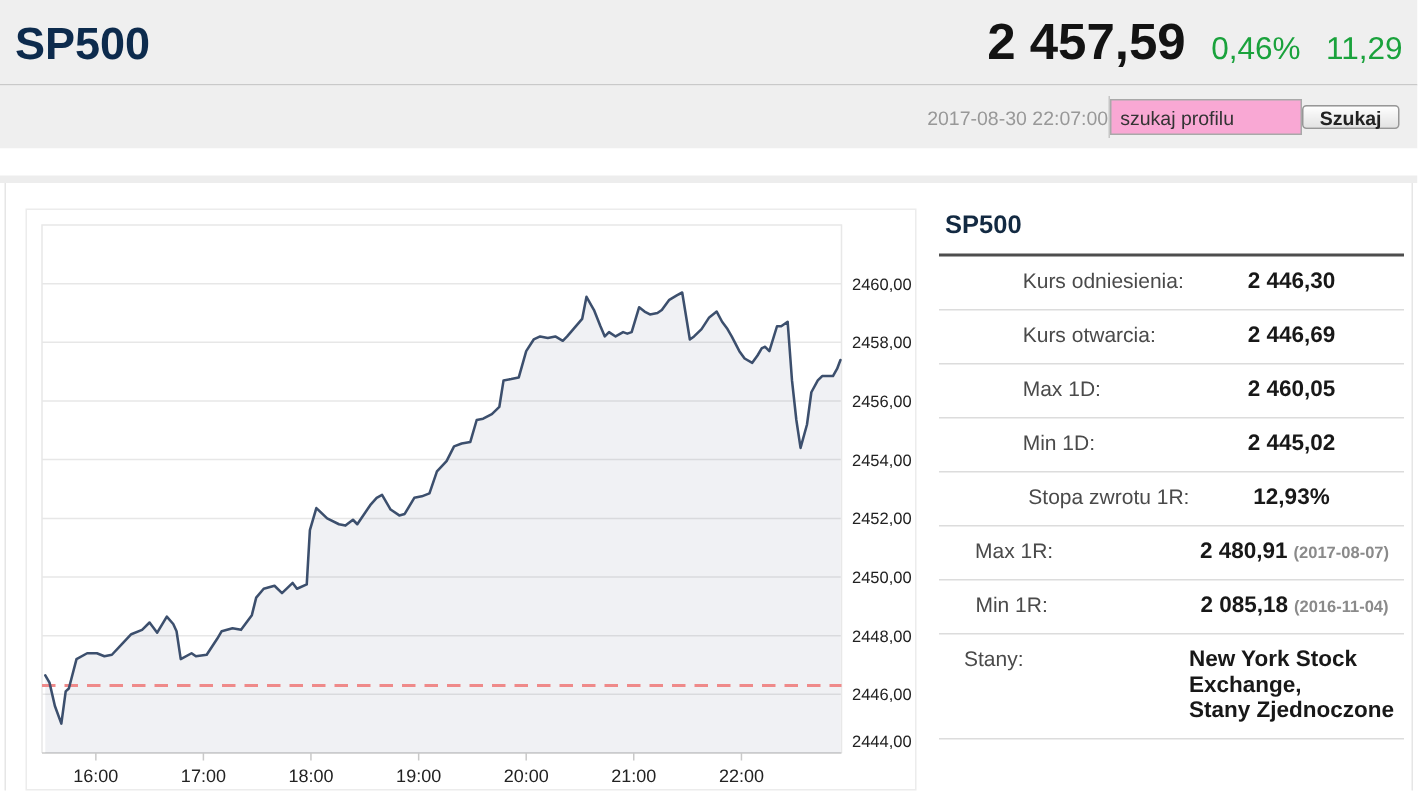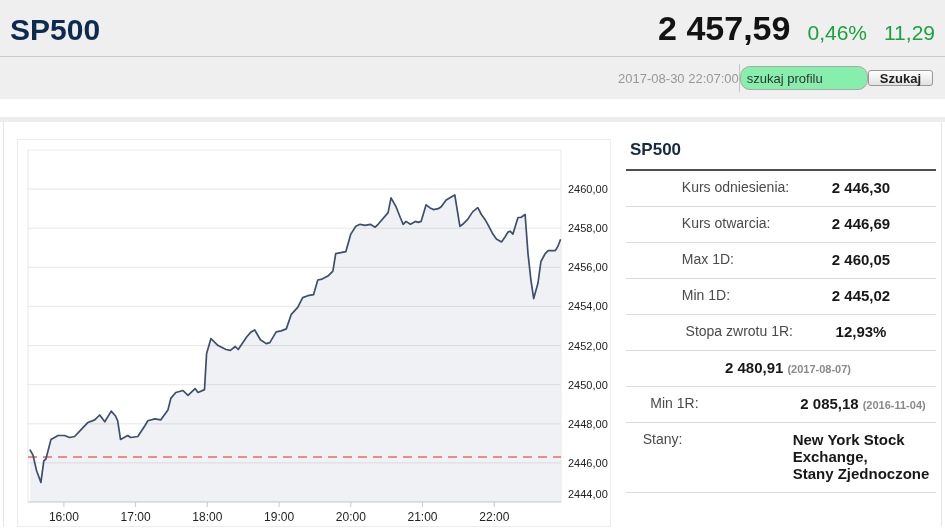--- a/index.html
+++ b/index.html
@@ -7,21 +7,21 @@
   
   .topbar{height:57px;background:#efefef;border-bottom:1px solid #c9c9c9;display:flex;align-items:baseline;justify-content:space-between;padding:0 10px;box-sizing:border-box;}
   .instrument-title{font-size:30px;font-weight:bold;color:#0d2b4d;margin:0;line-height:57px;}
   .quote{display:flex;align-items:baseline;gap:17px;line-height:57px;}
   .price{font-size:34px;font-weight:bold;color:#131313;}
   .chg{font-size:21px;font-weight:normal;}
   
   .subbar{height:42px;background:#efefef;display:flex;align-items:center;justify-content:flex-end;padding-right:12px;box-sizing:border-box;}
   .timestamp{color:#989898;font-size:13px;}
   .vdiv{width:1px;height:28px;background:#c6c6c6;}
-  .search-input{width:114px;height:20px;border:1px solid #a9a9a9;border-radius:10px;font-size:13px;padding:1px 6px;color:#333;font-family:"Liberation Sans",sans-serif;background:#86efac;}
+  .search-input{width:114px;height:20px;border:1px solid #a9a9a9;border-radius:0;font-size:13px;padding:1px 6px;color:#333;font-family:"Liberation Sans",sans-serif;background:#f9a8d4;}
   .search-btn{height:16px;padding:0 11px;font-weight:bold;font-size:13px;color:#222;background:linear-gradient(#fefefe,#e2e2e2);border:1px solid #979797;border-radius:3px;font-family:"Liberation Sans",sans-serif;cursor:pointer;}
   .white-gap{height:18px;background:#fff;}
   .divider-strip{height:5px;background:#ededed;}
   
   .main{display:flex;gap:15px;padding:17px 6px 0 13px;border-left:1px solid #e6e6e6;border-right:1px solid #e6e6e6;margin:0 3px;box-sizing:border-box;}
   .chart-card{width:594px;height:388px;border:1px solid #ececec;background:#fff;box-sizing:border-box;flex:none;}
   .chart-card svg{display:block;}
   
   .info-panel{width:310px;flex:none;}
   .panel-title{font-size:17px;font-weight:bold;color:#132a42;margin:1px 0 0 4px;padding-bottom:9px;}
@@ -117,20 +117,21 @@
     </div>
     <div class="row">
       <span class="row-label">Min 1D:</span>
       <span class="row-value"><b>2 445,02</b><i class="note"></i></span>
     </div>
     <div class="row">
       <span class="row-label">Stopa zwrotu 1R:</span>
       <span class="row-value"><b>12,93%</b><i class="note"></i></span>
     </div>
     <div class="row">
+      <span class="row-label">Max 1R:</span>
       <span class="row-value"><b>2 480,91</b><i class="note">(2017-08-07)</i></span>
     </div>
     <div class="row">
       <span class="row-label">Min 1R:</span>
       <span class="row-value"><b>2 085,18</b><i class="note">(2016-11-04)</i></span>
     </div>
     <div class="row">
       <span class="row-label">Stany:</span>
       <span class="row-value"><b>New York Stock
 Exchange,

